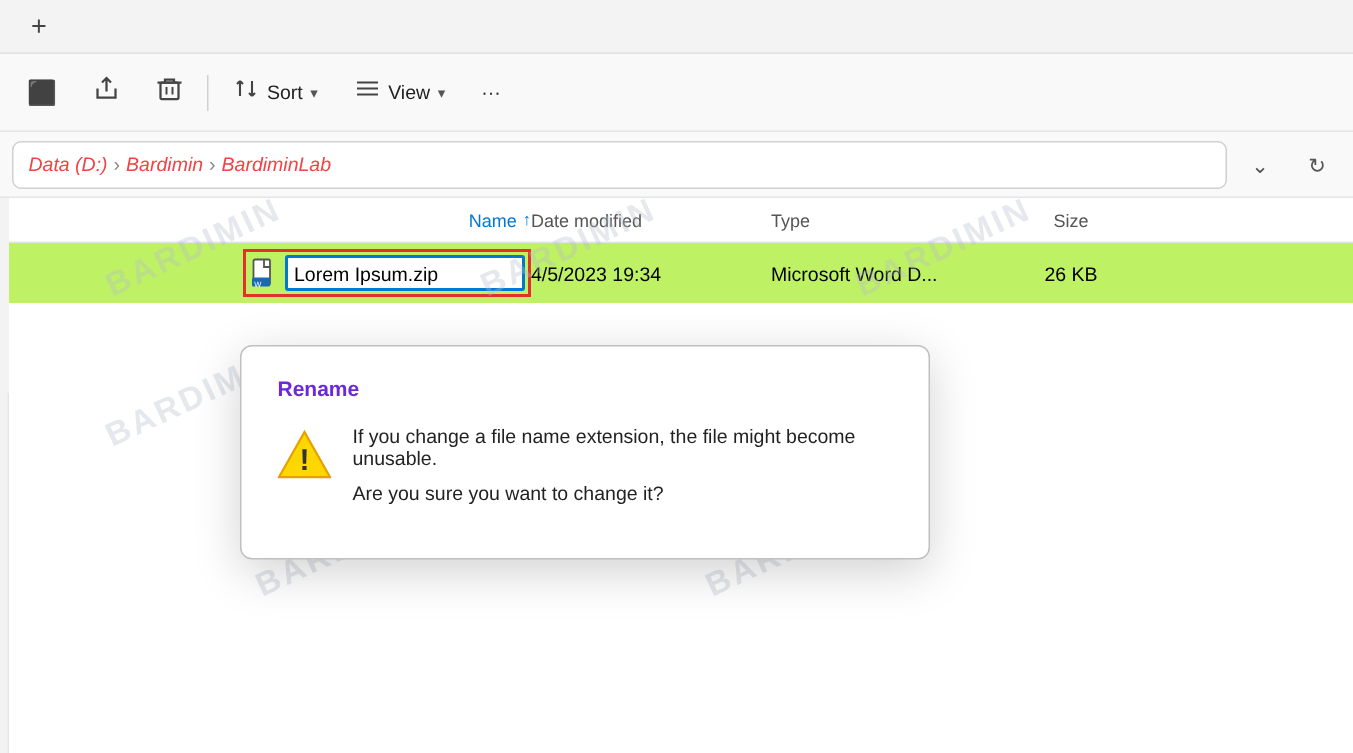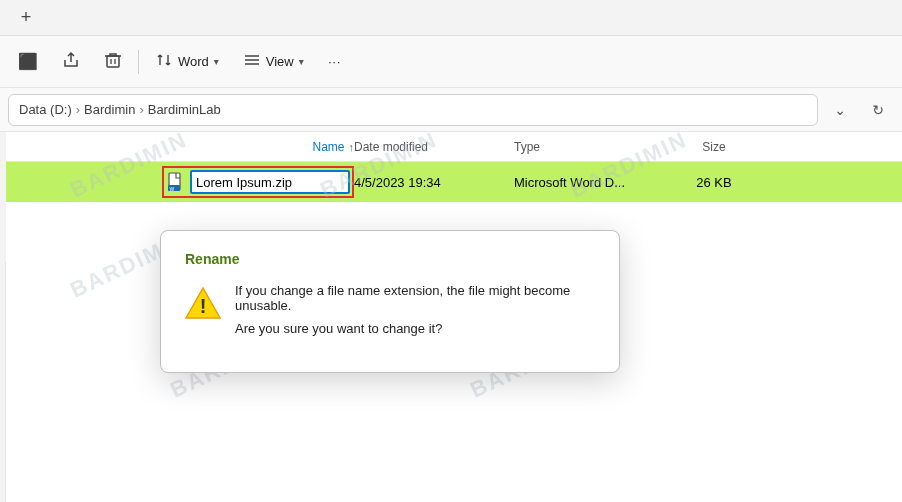--- a/index.html
+++ b/index.html
@@ -89,21 +89,21 @@
       background: white;
       border: 1px solid #d0d0d0;
       border-radius: 6px;
       height: 32px;
       padding: 0 10px;
       gap: 4px;
       font-size: 13px;
       color: #222;
     }
     .breadcrumb-sep { color: #888; }
-    .breadcrumb-item { color: #404040; cursor: pointer; }
+    .breadcrumb-item { color: #ef4444; cursor: pointer; font-style: italic; }
     .address-btn {
       width: 32px;
       height: 32px;
       display: flex;
       align-items: center;
       justify-content: center;
       border-radius: 4px;
       cursor: pointer;
       font-size: 14px;
       color: #555;
@@ -198,21 +198,21 @@
       border-radius: 8px;
       box-shadow: 0 8px 32px rgba(0,0,0,0.18);
       width: 460px;
       padding: 20px 24px 16px;
       pointer-events: all;
     }
     .dialog-title {
       font-size: 14px;
       font-weight: 600;
       margin-bottom: 16px;
-      color: #4d7c0f;
+      color: #6d28d9;
     }
     .dialog-body {
       display: flex;
       align-items: flex-start;
       gap: 14px;
       margin-bottom: 20px;
     }
     .warning-icon {
       width: 36px;
       height: 36px;
@@ -290,21 +290,21 @@
       </span>
     </button>
     <div class="toolbar-separator"></div>
     <button class="toolbar-btn">
       <span class="tb-icon">
         <svg width="18" height="18" viewBox="0 0 18 18" fill="none">
           <path d="M5 4v10M5 4l-2 2M5 4l2 2" stroke="#444" stroke-width="1.4"></path>
           <path d="M13 14V4M13 14l-2-2M13 14l2-2" stroke="#444" stroke-width="1.4"></path>
         </svg>
       </span>
-      <span>Word</span>
+      <span>Sort</span>
       <span class="chevron">▾</span>
     </button>
     <button class="toolbar-btn">
       <span class="tb-icon">
         <svg width="18" height="18" viewBox="0 0 18 18" fill="none">
           <path d="M2 5h14M2 9h14M2 13h14" stroke="#444" stroke-width="1.4"></path>
         </svg>
       </span>
       <span>View</span>
       <span class="chevron">▾</span>

